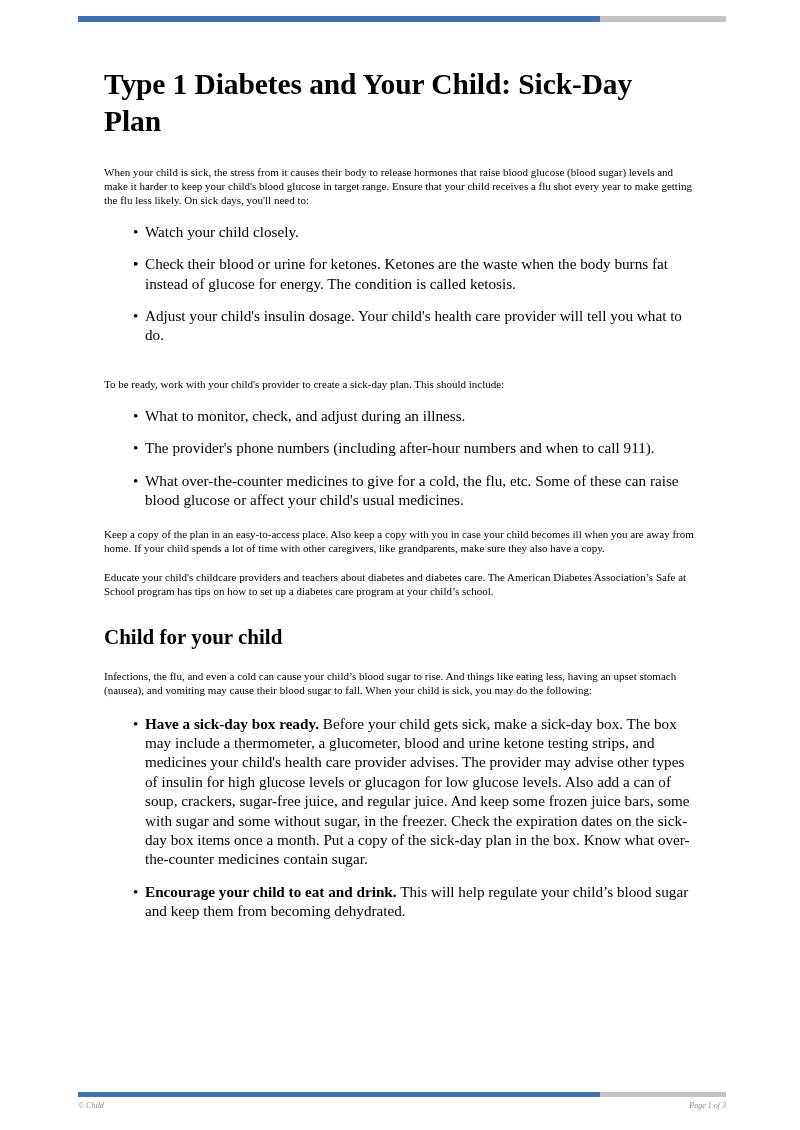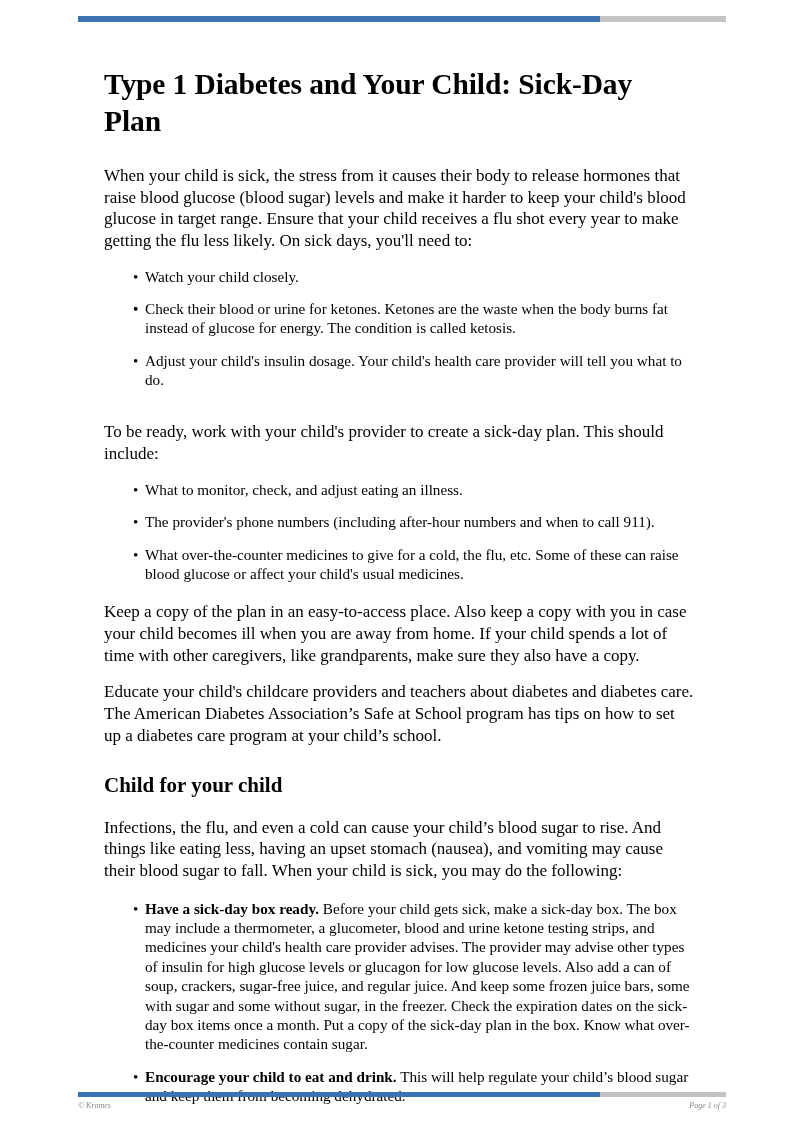--- a/index.html
+++ b/index.html
@@ -66,21 +66,21 @@
   h2.section-heading {
     font-family: "Liberation Serif", "DejaVu Serif", serif;
     font-size: 21px;
     font-weight: bold;
     line-height: 1.3;
     margin: 26px 0 17px 0;
     color: #000;
   }
 
   p.para {
-    font-size: 17px;
+    font-size: 11px;
     line-height: 1.275;
     margin: 0 0 15px 0;
     color: #000;
   }
   p.para:last-child { margin-bottom: 0; }
 
   ul.bullets {
     list-style: none;
     margin: 0 0 13px 0;
     padding: 0;
@@ -157,21 +157,21 @@
         <span class="bullet-dot">•</span>
         <span>Adjust your child's insulin dosage. Your child's health care provider will tell you what to do.</span>
       </li>
     </ul>
 
     <p class="para" style="margin-top:32px;">To be ready, work with your child's provider to create a sick-day plan. This should include:</p>
 
     <ul class="bullets list-tight">
       <li>
         <span class="bullet-dot">•</span>
-        <span>What to monitor, check, and adjust eating an illness.</span>
+        <span>What to monitor, check, and adjust during an illness.</span>
       </li>
       <li>
         <span class="bullet-dot">•</span>
         <span>The provider's phone numbers (including after-hour numbers and when to call 911).</span>
       </li>
       <li>
         <span class="bullet-dot">•</span>
         <span>What over-the-counter medicines to give for a cold, the flu, etc. Some of these can raise blood glucose or affect your child's usual medicines.</span>
       </li>
     </ul>
@@ -196,17 +196,17 @@
     </ul>
 
   </div>
 
   <div class="rule footer-rule">
     <div class="seg-blue"></div>
     <div class="seg-gray"></div>
   </div>
 
   <div class="footer">
-    <div class="copyright">© Krames</div>
+    <div class="copyright">© Child</div>
     <div class="pageno">Page 1 of 3</div>
   </div>
 
 </div>
 
 </body></html>

